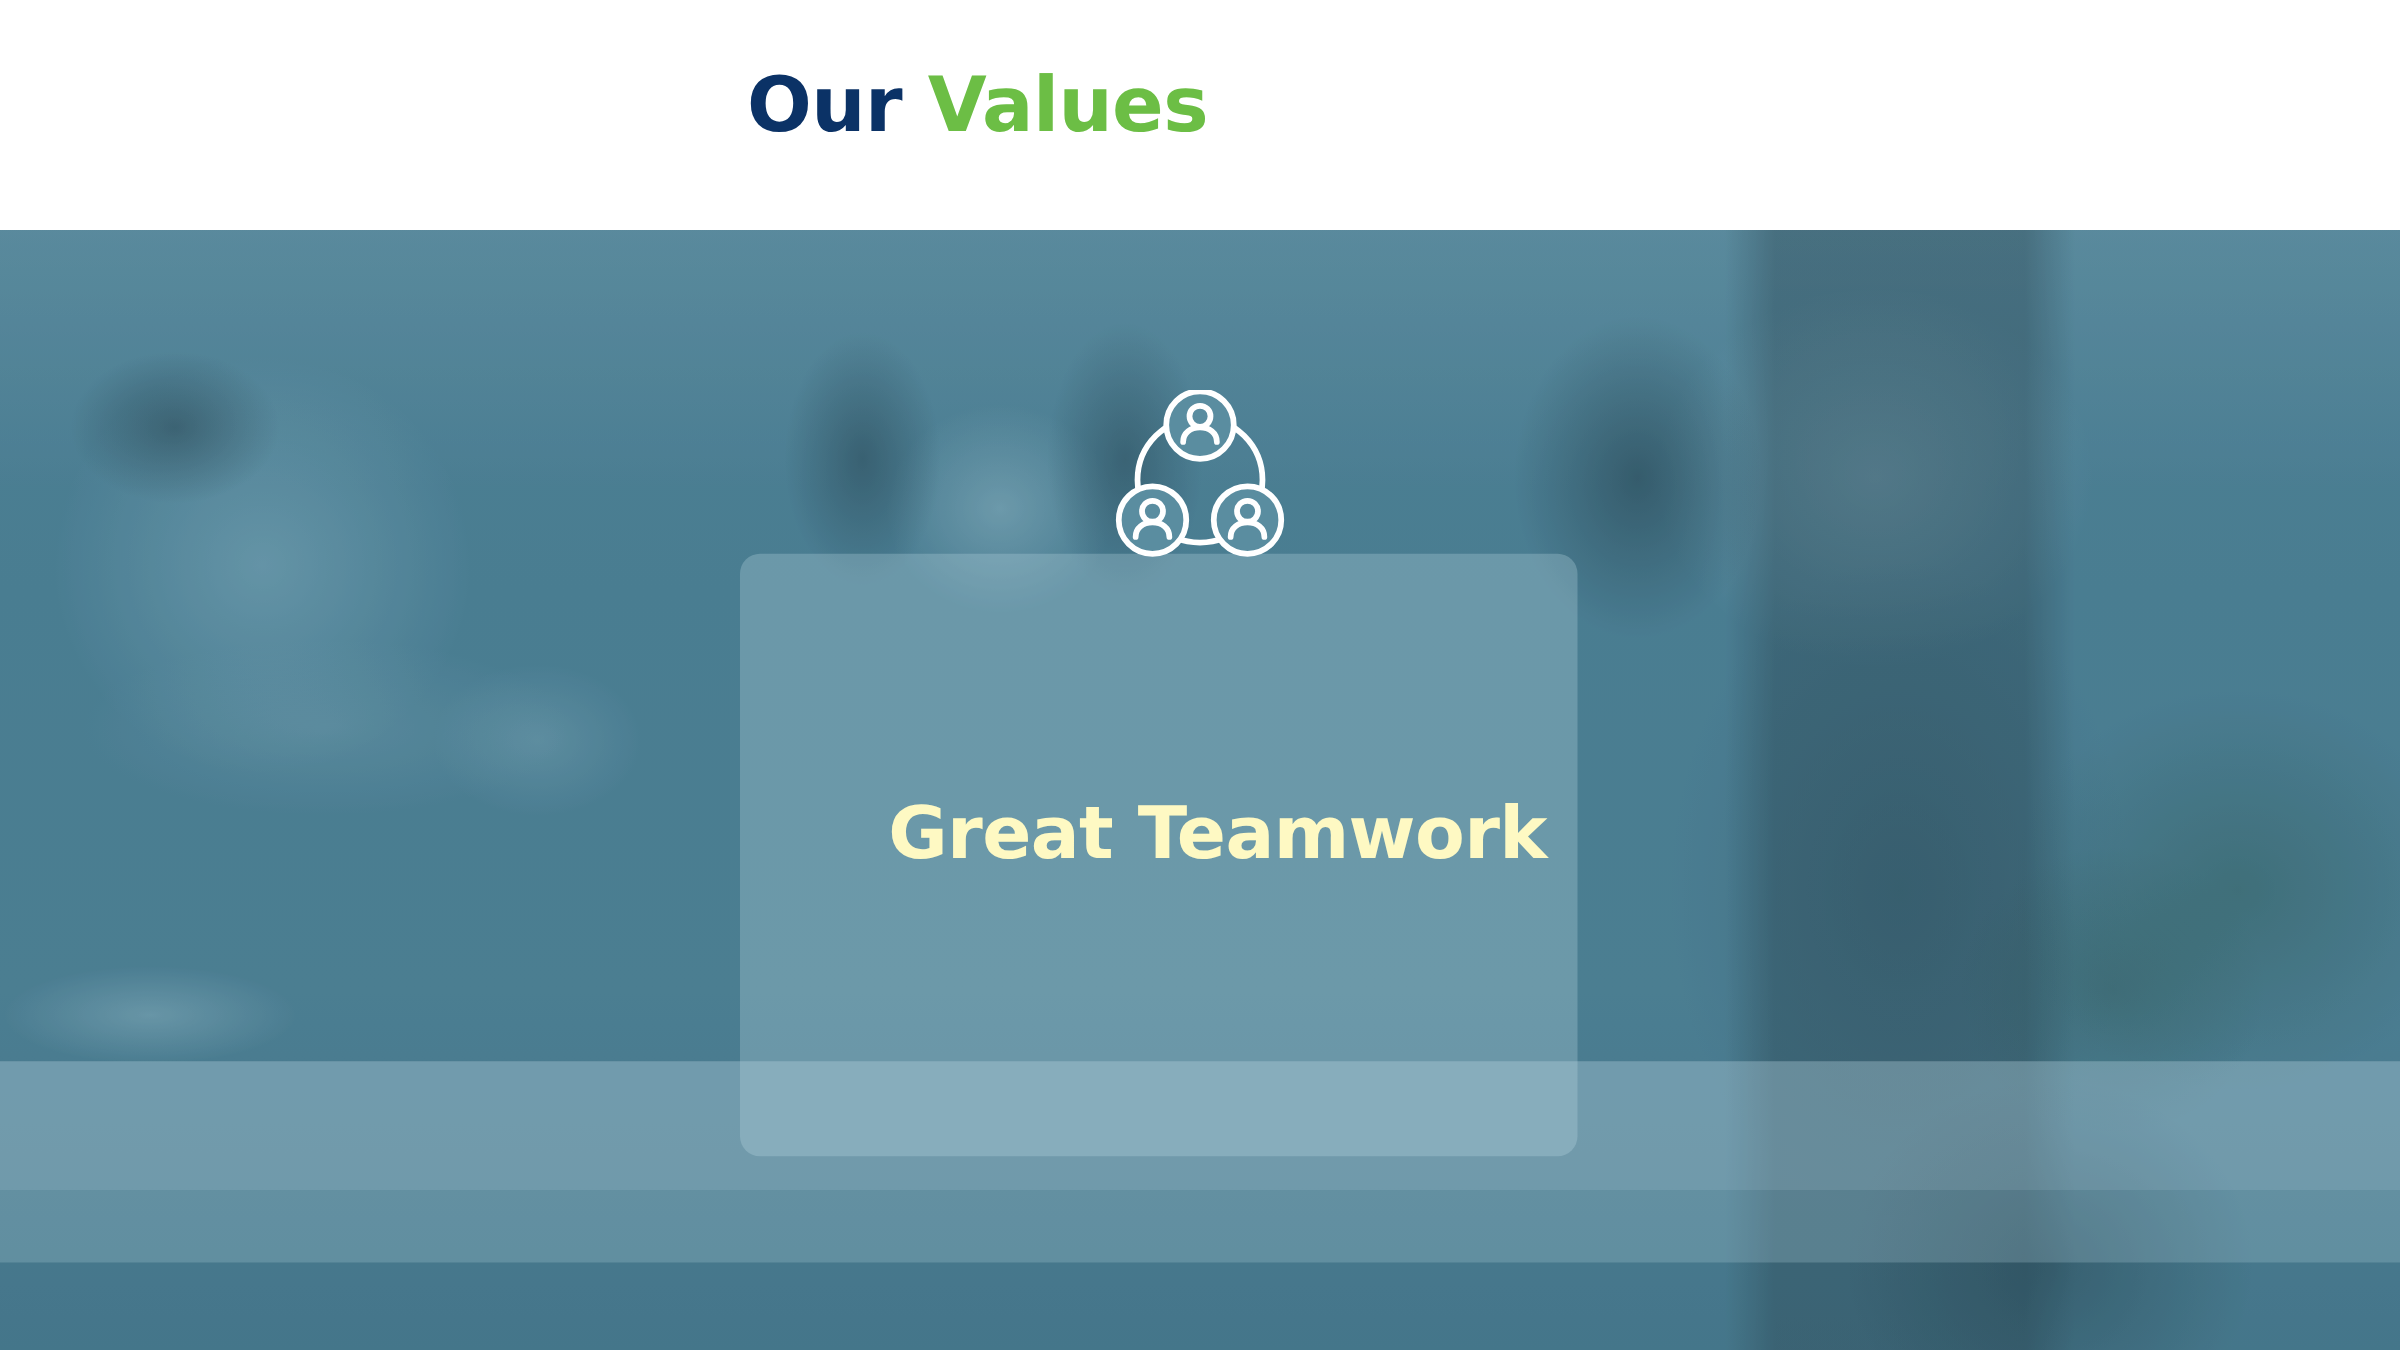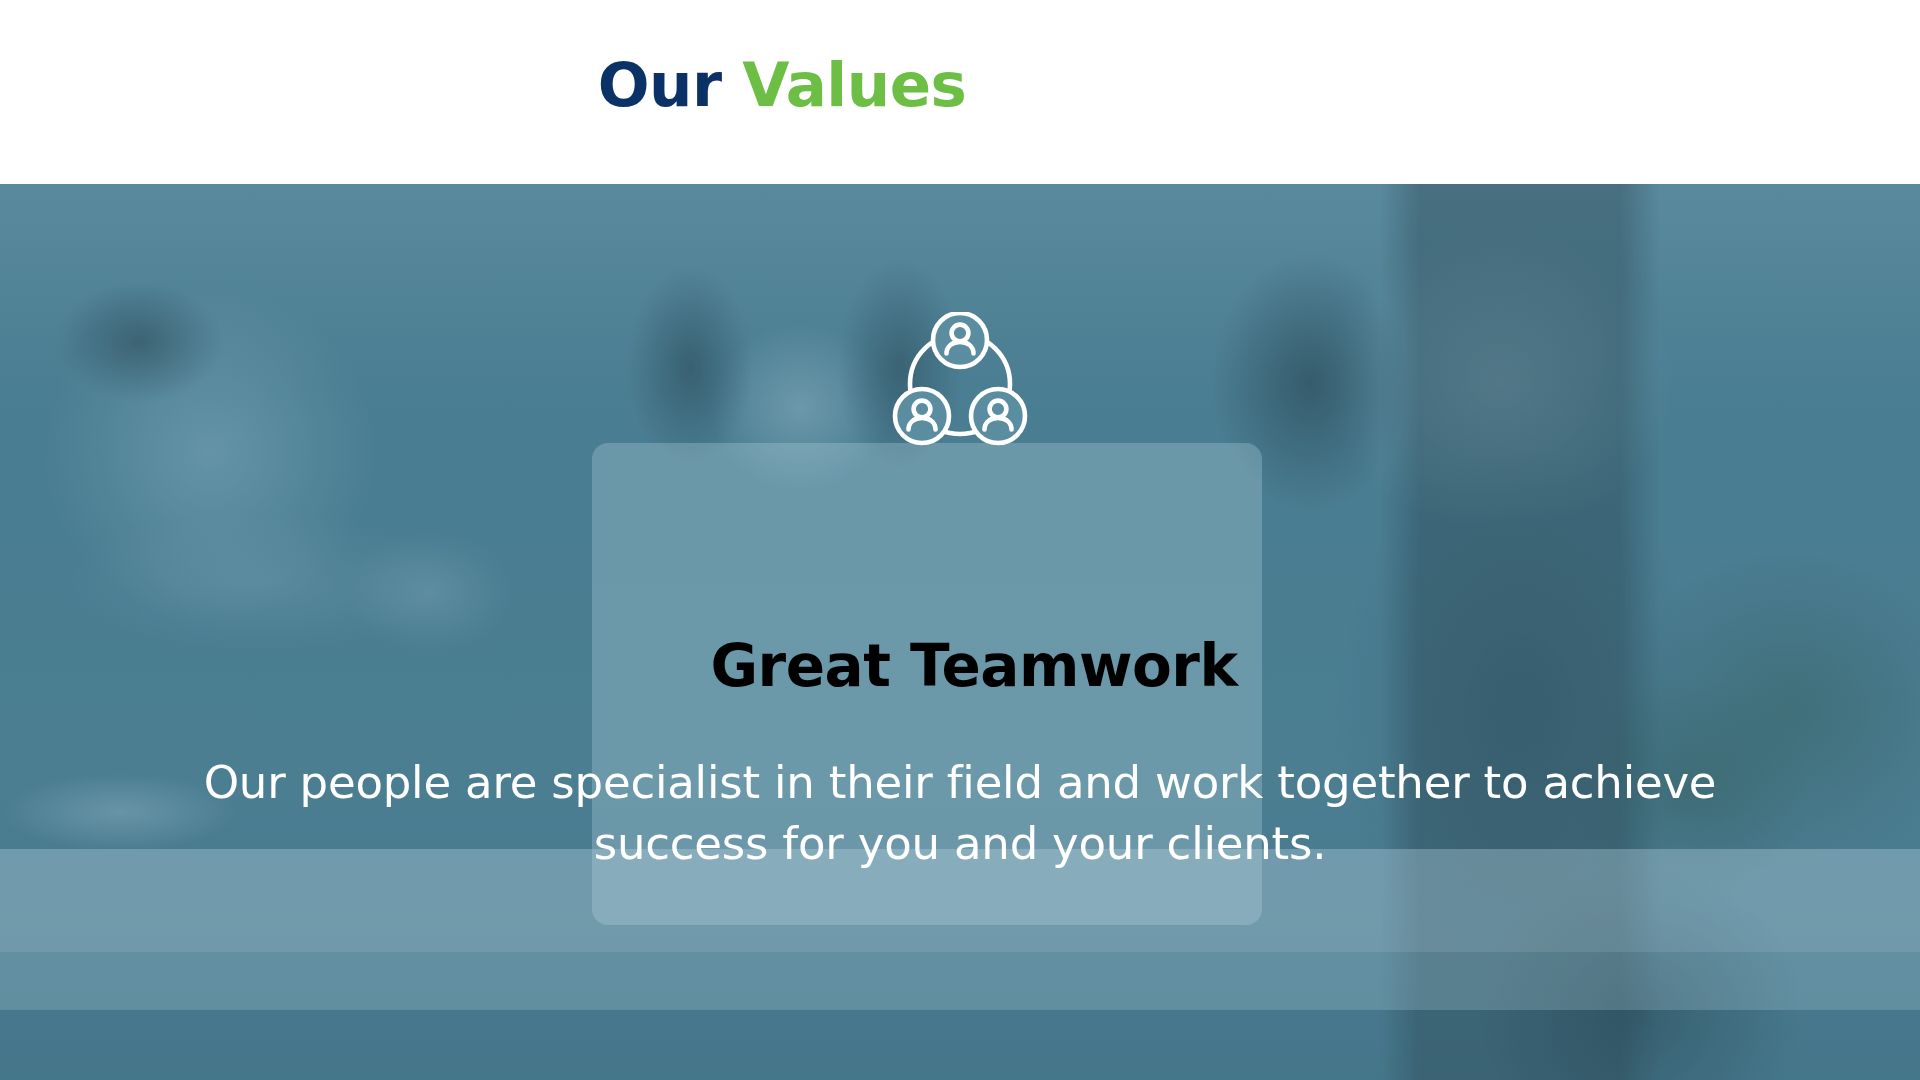--- a/index.html
+++ b/index.html
@@ -133,21 +133,21 @@
   }
   .value-icon svg{ display:block; width:148px; height:140px; }
 
   .value-title{
     position:absolute;
     left:0; right:0; top:485px;
     text-align:center;
     font-family:"DejaVu Sans", sans-serif;
     font-size:58px;
     font-weight:bold;
-    color:#000000;
+    color:#fef9c3;
     line-height:1;
     letter-spacing:-0.5px;
     white-space:nowrap;
     padding-left:28px;
   }
 
   .value-desc{
     position:absolute;
     left:50%; top:600px;
     transform:translateX(-50%);
@@ -196,16 +196,15 @@
         <path d="M22.5 117.5c0-7.4 6.1-11.6 13.5-11.6s13.5 4.2 13.5 11.6" stroke-linecap="round"></path>
 
         <circle cx="112" cy="104" r="27" fill="#5a8da0" stroke="#ffffff" stroke-width="4.6"></circle>
         <circle cx="112" cy="97" r="8.4"></circle>
         <path d="M98.5 117.5c0-7.4 6.1-11.6 13.5-11.6s13.5 4.2 13.5 11.6" stroke-linecap="round"></path>
       </svg>
     </div>
 
     <div class="value-title">Great Teamwork</div>
 
-    <div class="value-desc">Our people are specialist in their field and work together to achieve success for you and your clients.</div>
 
   </div>
 </div>
 
 </body></html>

